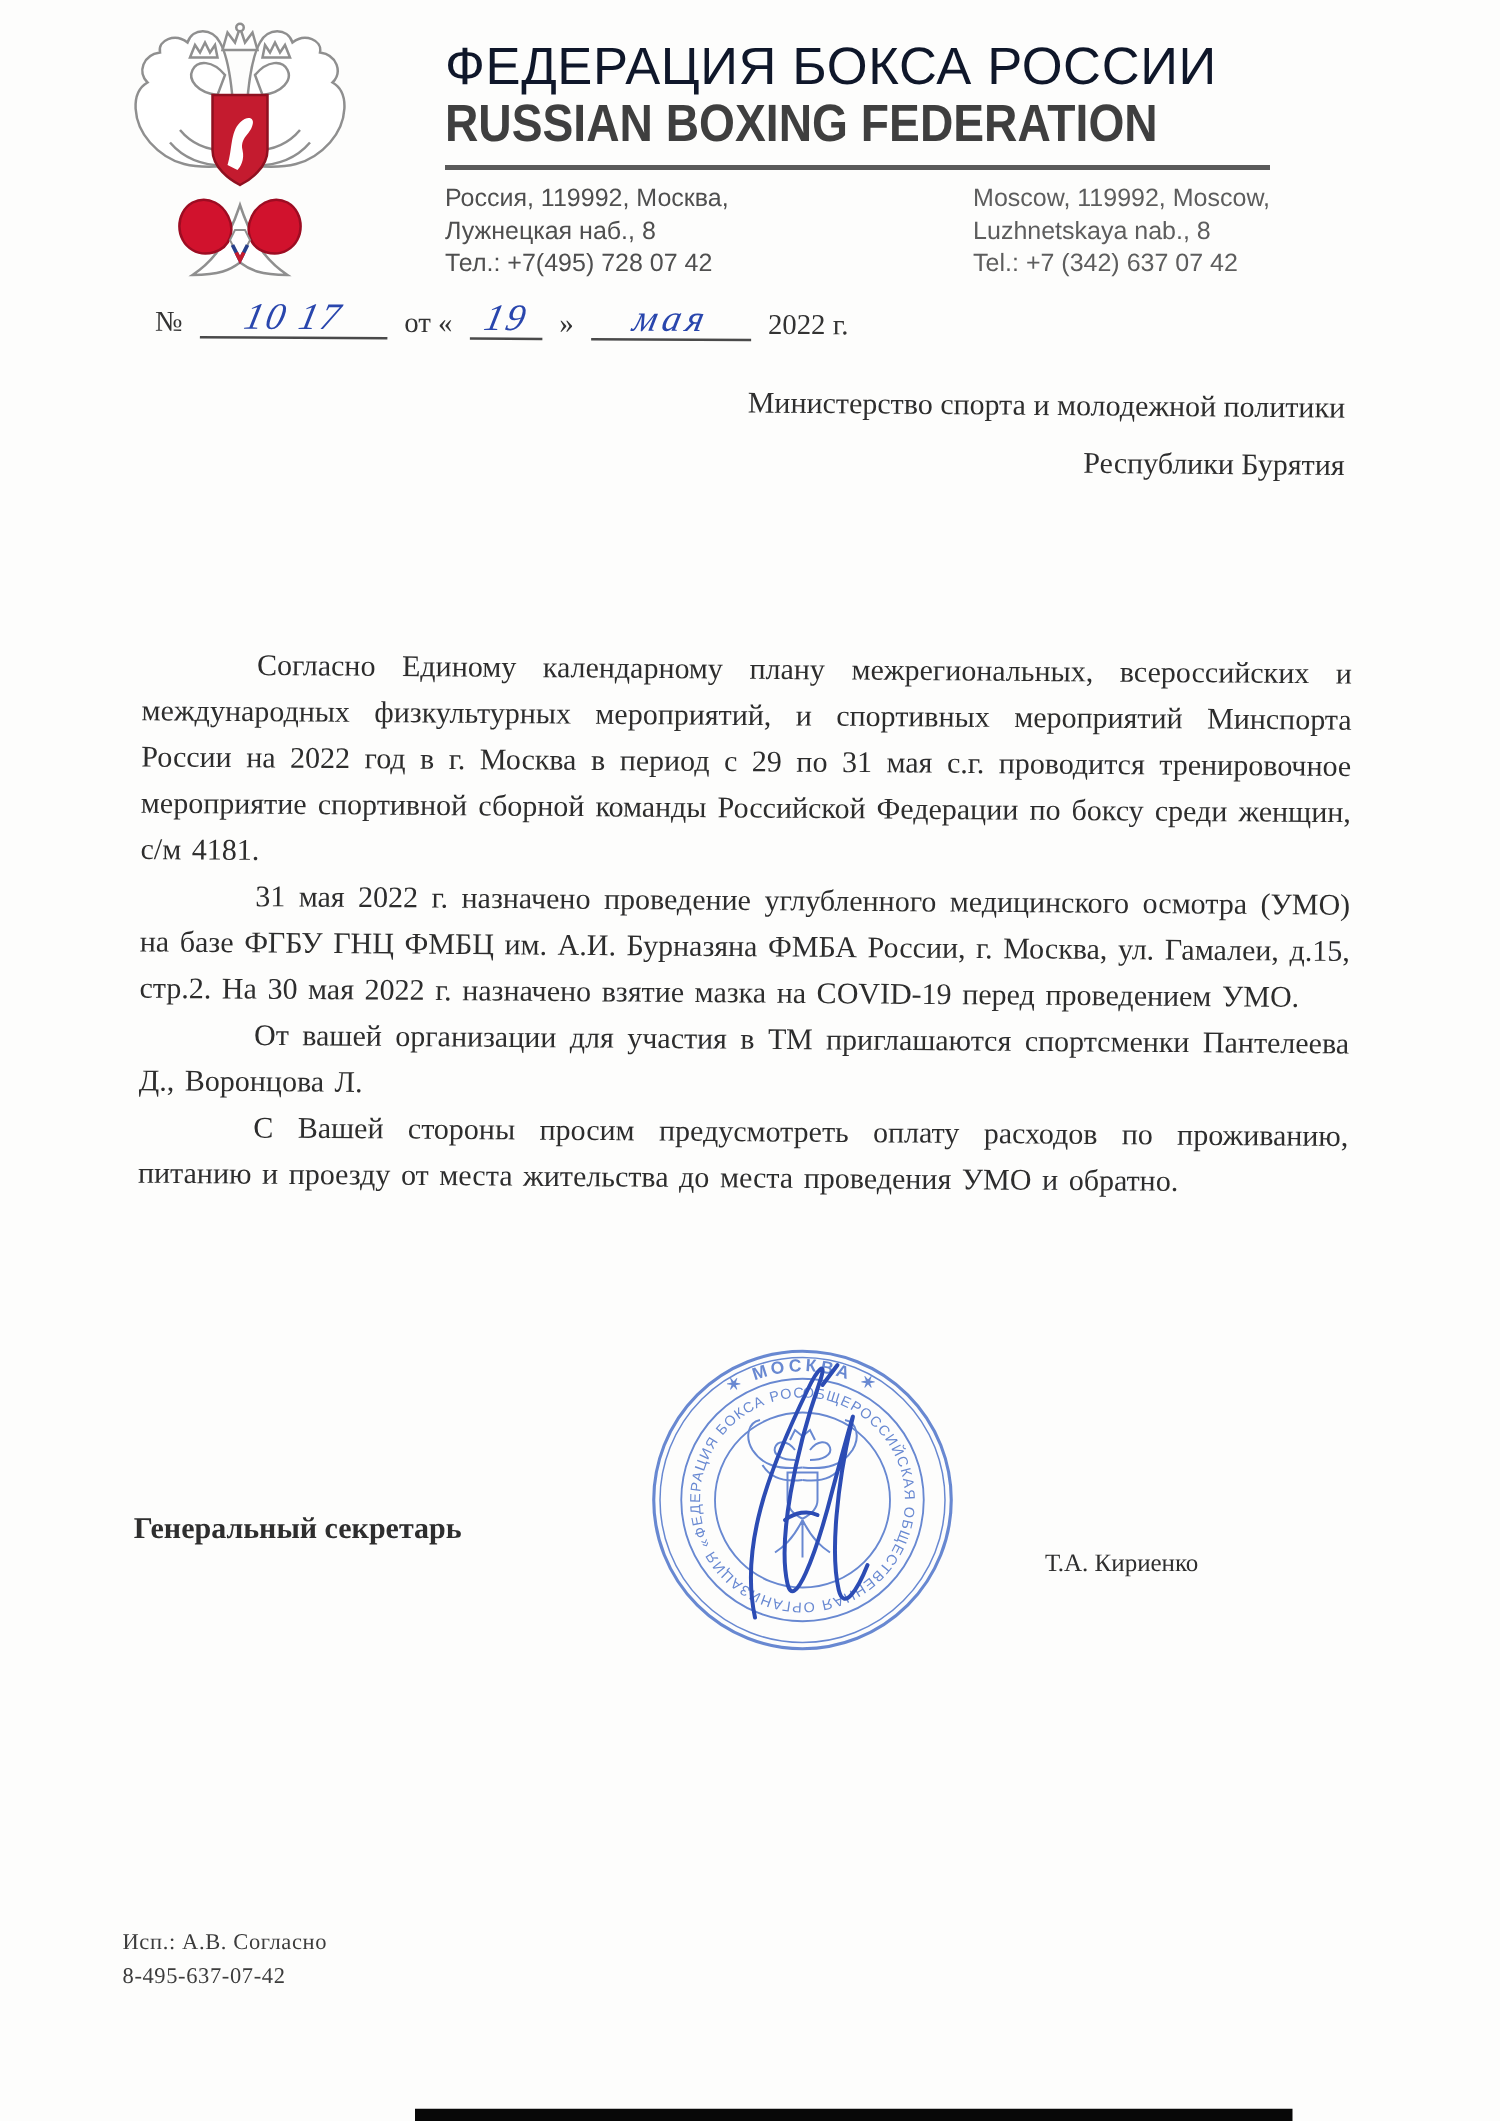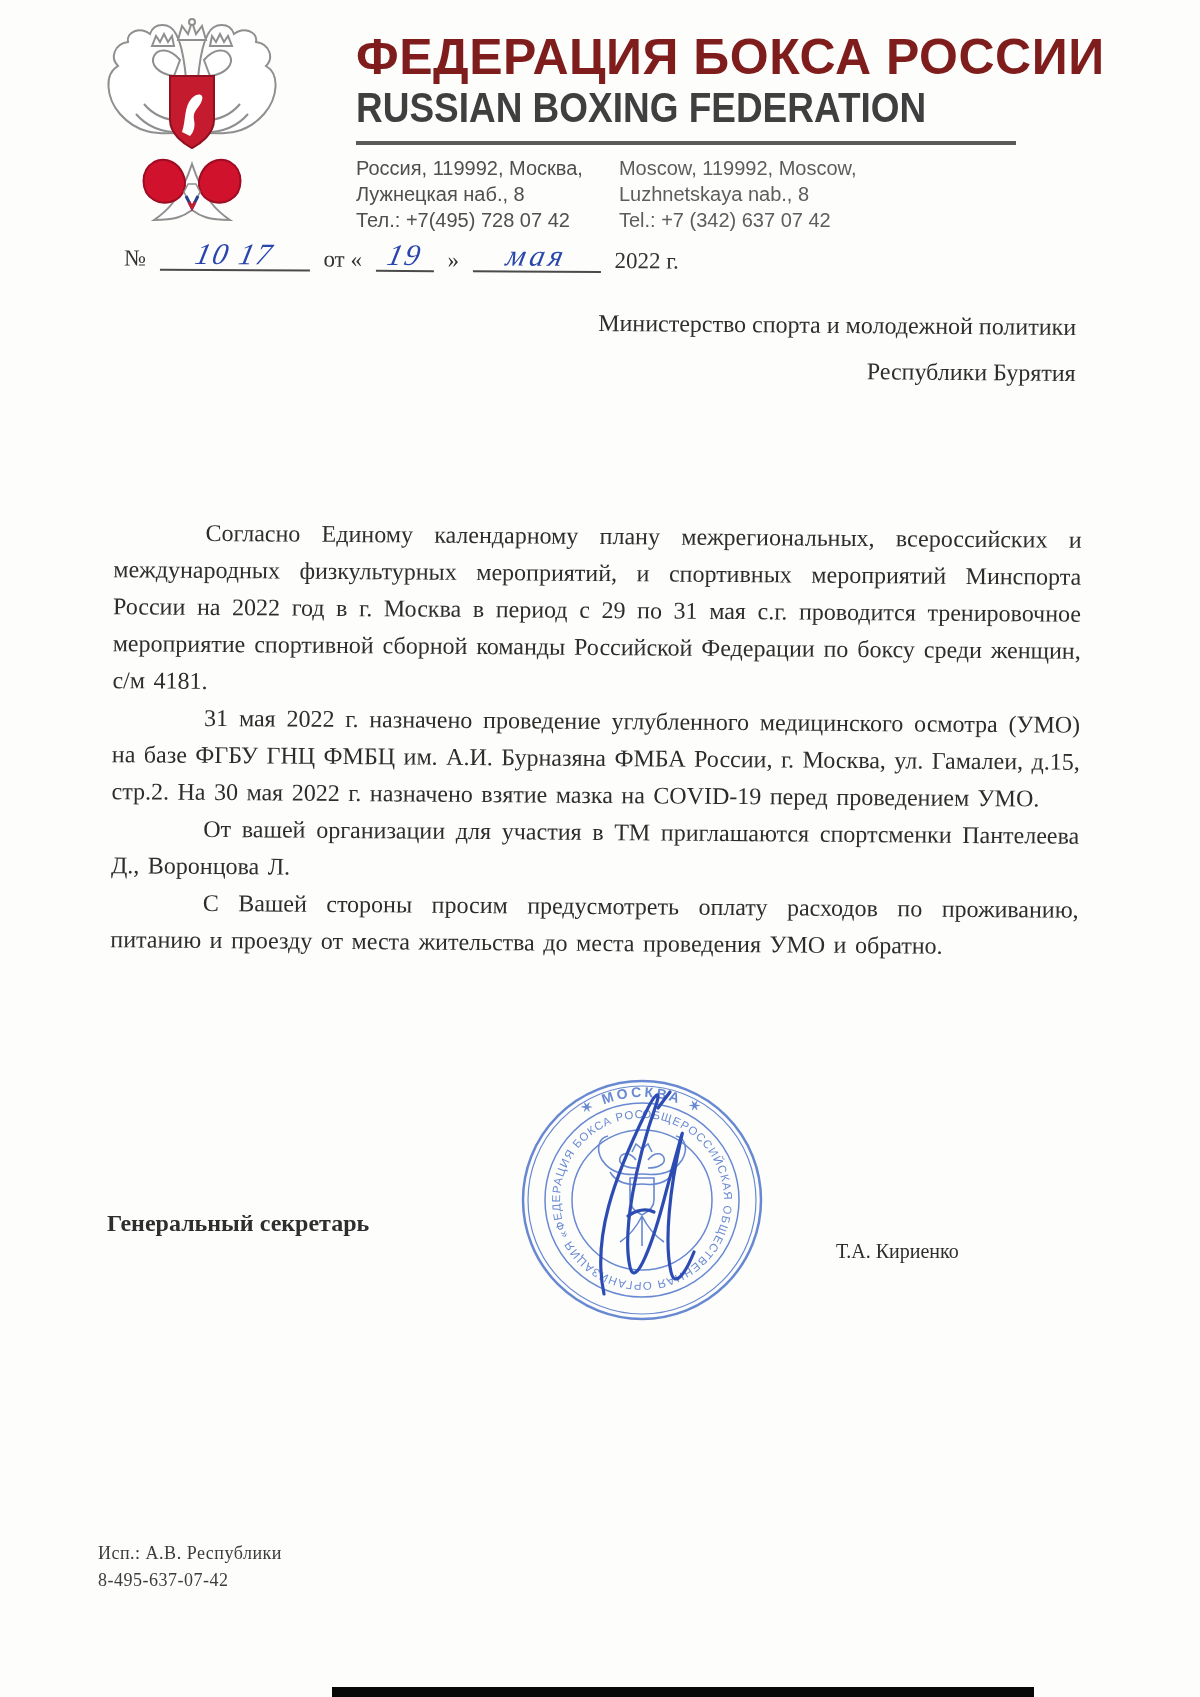--- a/index.html
+++ b/index.html
@@ -6,32 +6,32 @@
   .page {
     position:relative; width:1200px; height:1697px; margin:0 auto;
     background:#fdfdfc; overflow:hidden;
     font-family:"Liberation Serif", serif; color:#2f2f2f;
   }
 
   
   .logo { position:absolute; left:96px; top:14px; width:192px; height:220px; }
   .header-text { position:absolute; left:356px; top:30px; width:660px; }
   .org-ru {
-    font-family:"Liberation Sans", sans-serif; font-weight:bold;
-    font-size:50px; line-height:1.1; color:#7f1d1d; letter-spacing:0.5px;
+    font-family:"Liberation Sans", sans-serif; font-weight:normal;
+    font-size:42px; line-height:1.1; color:#0f172a; letter-spacing:0.5px;
     white-space:nowrap;
   }
   .org-en {
     font-family:"Liberation Sans", sans-serif; font-weight:bold;
     font-size:42px; line-height:1.1; color:#3f3f3f; white-space:nowrap;
     transform:scaleX(0.88); transform-origin:0 50%;
   }
   .rule { margin-top:10px; height:4px; background:#5a5a5a; }
   .addresses {
-    display:flex; justify-content:flex-start; margin-top:10px;
+    display:flex; justify-content:space-between; margin-top:10px;
     font-family:"Liberation Sans", sans-serif; font-size:20px; line-height:1.3;gap:36px;
   }
   .addr-ru { color:#4f4f4f; }
   .addr-en { color:#5d5d5d; }
 
   
   .ref-line {
     position:absolute; left:124px; top:240px; font-size:23px; color:#333;
     transform:rotate(0.3deg); white-space:nowrap;
   }
@@ -203,19 +203,19 @@
     <svg viewBox="0 0 165 245" width="165" height="245">
       <g fill="none" stroke="#2c4cb4" stroke-width="3.2" stroke-linecap="round">
         <path d="M 32,228 C 20,172 42,112 74,46 C 82,29 90,21 84,39 C 64,96 50,166 58,201 C 63,223 80,181 94,126 C 104,89 114,53 109,73 C 98,121 92,176 99,206 C 103,223 114,206 122,186"></path>
         <path d="M 86,42 L 98,26"></path>
         <path d="M 56,150 C 64,144 74,142 82,146"></path>
       </g>
     </svg>
   </div>
 
   <div class="footer">
-    <div>Исп.: А.В. Республики</div>
+    <div>Исп.: А.В. Согласно</div>
     <div>8-495-637-07-42</div>
   </div>
 
   <div class="scan-bar"></div>
 
 </div>
 
 </body></html>

